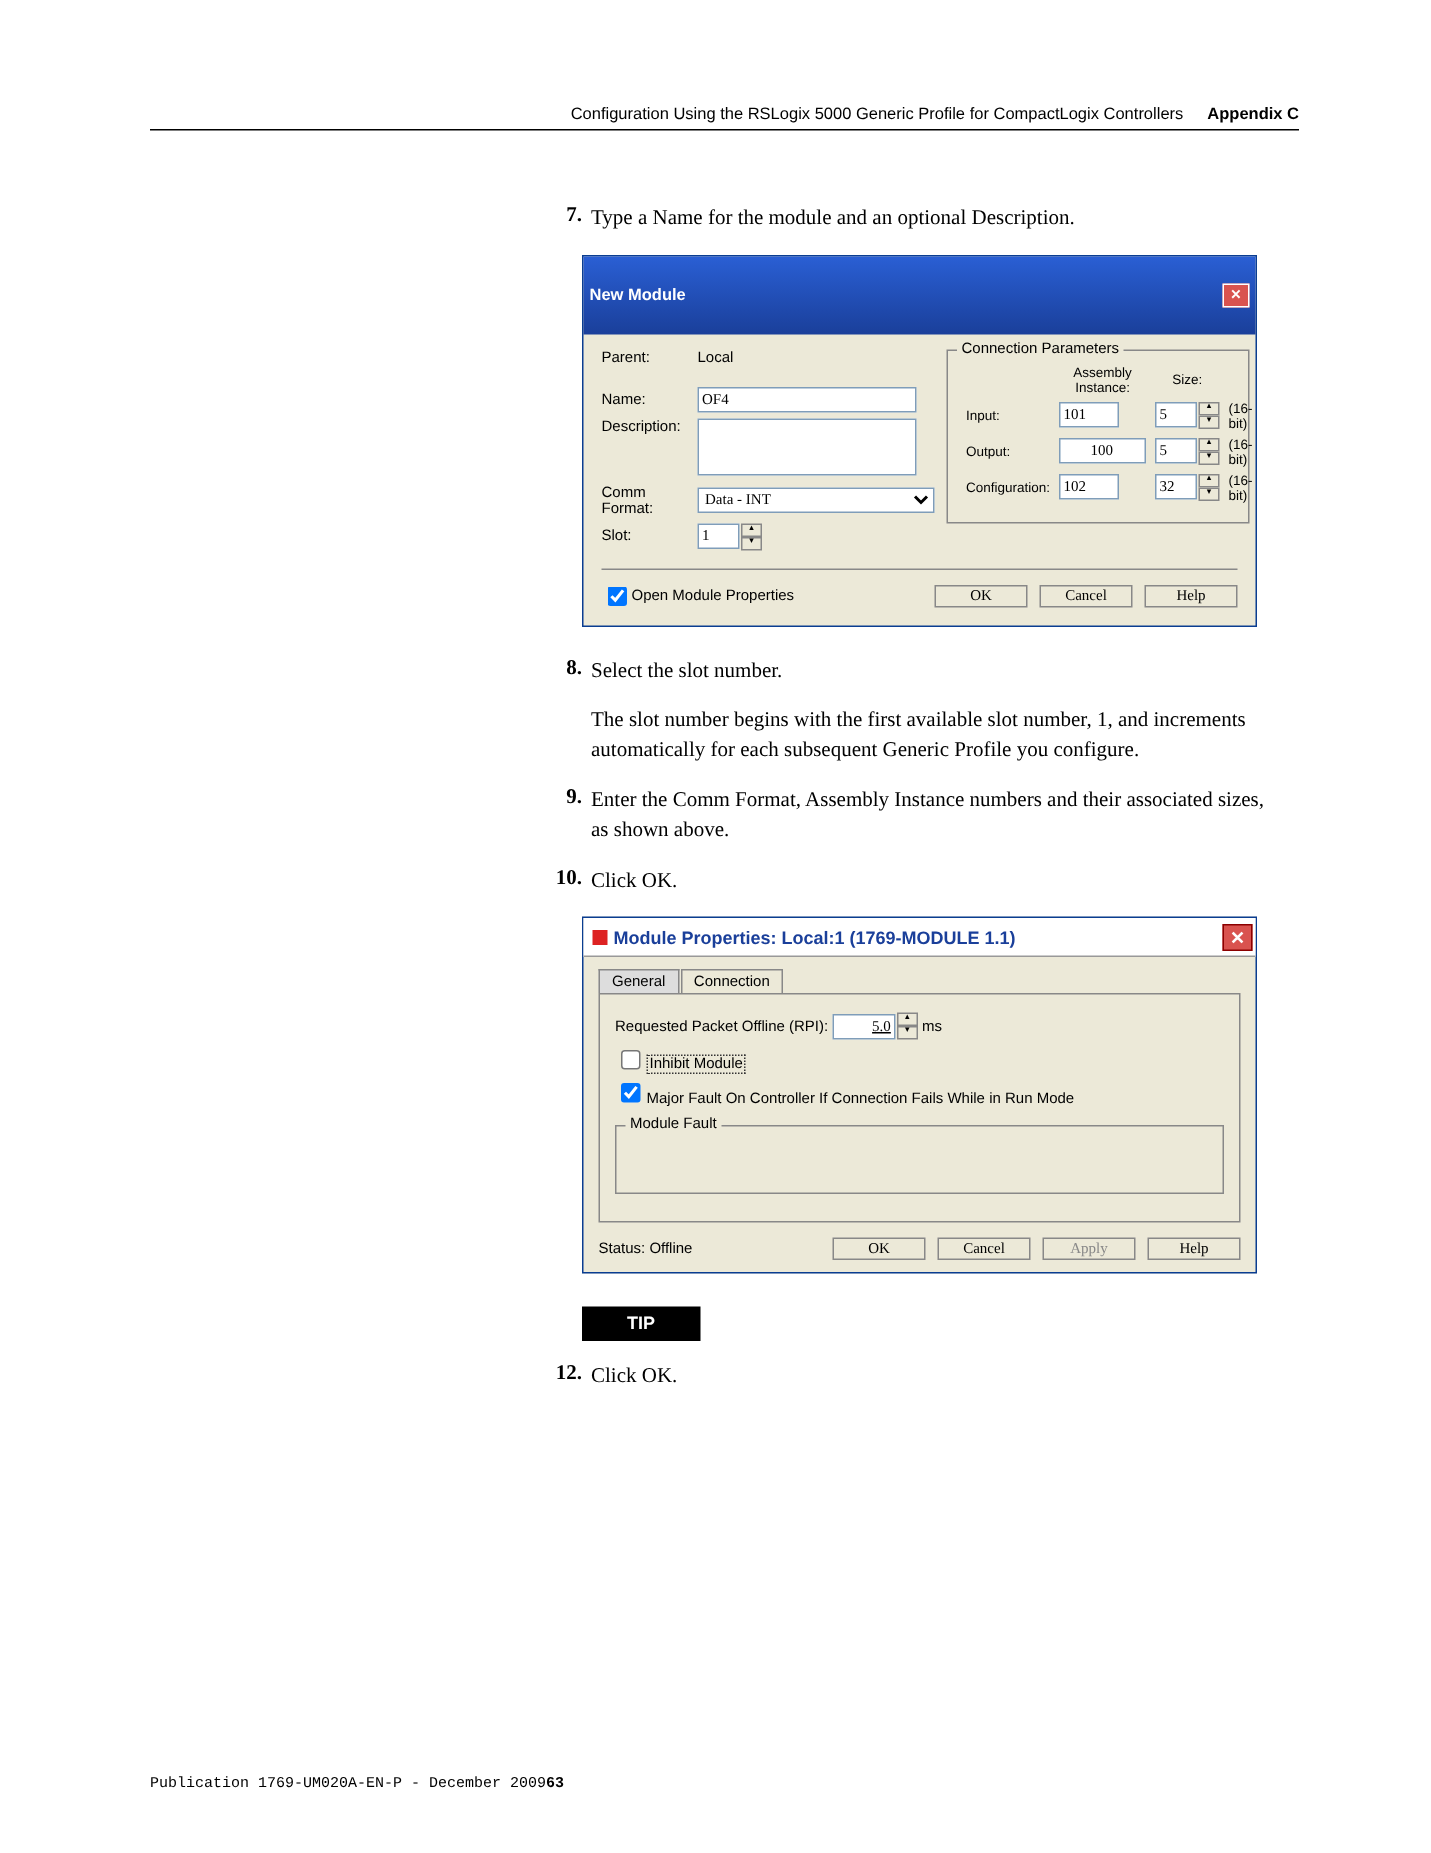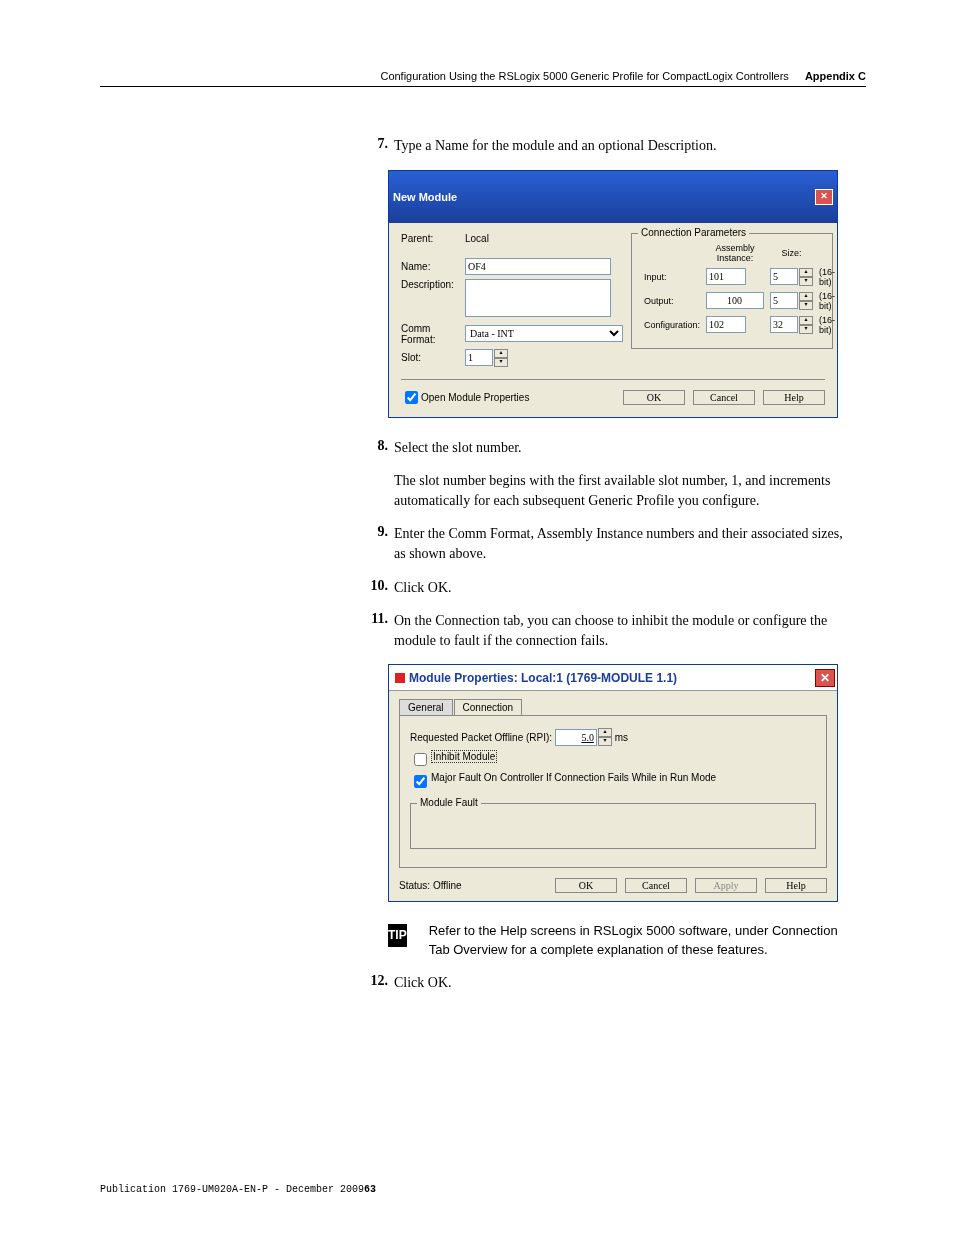--- a/index.html
+++ b/index.html
@@ -28,27 +28,27 @@
 .conn-group .legend{position:absolute;top:-7px;left:6px;background:#ece9d8;padding:0 3px;font-size:10px}
 .winbtn{border:1px solid #888;background:#ece9d8;font-size:10px;padding:1px 0;width:60px;text-align:center;font-family:Tahoma}
 .winbtn.disabled{color:#888}
 .dlg2{width:448px}
 .dlg2 .titlebar{background:#fff;color:#1a3f9a;border-bottom:1px solid #999;font-size:12px}
 .dlg2 .closebtn2{width:18px;height:16px;background:#d9534f;border:1px solid #8b0000;color:#fff;font-weight:bold;display:flex;align-items:center;justify-content:center}
 .tabs{display:flex;margin-bottom:0}
 .tab{border:1px solid #888;border-bottom:none;padding:2px 8px;background:#ece9d8;font-size:10px;margin-right:1px}
 .tab.inactive{background:#ddd}
 .tabpanel{border:1px solid #888;padding:12px 10px 18px 10px}
-.chk{display:flex;align-items:flex-start;margin:3px 0;font-size:10px}
+.chk{display:flex;align-items:flex-end;margin:3px 0;font-size:10px}
 .chk input{margin-right:4px}
 .fault-group{border:1px solid #888;padding:6px 6px 38px 6px;margin-top:12px;position:relative}
 .fault-group .legend{position:absolute;top:-7px;left:6px;background:#ece9d8;padding:0 3px}
 .status-row{display:flex;align-items:center;justify-content:space-between;margin-top:10px}
 .tip-row{display:flex;margin:18px 0 10px 28px;font-family:Arial,Helvetica,sans-serif;font-size:13px;line-height:1.4}
-.tip-badge{background:#000;color:#fff;font-weight:bold;padding:3px 0;font-size:12px;height:fit-content;margin-right:22px;flex-shrink:0;margin-top:2px}
+.tip-badge{background:#000;color:#fff;font-weight:bold;padding:3px 30px;font-size:12px;height:fit-content;margin-right:22px;flex-shrink:0;margin-top:2px}
 .footer{position:absolute;bottom:40px;left:100px;right:100px;display:flex;justify-content:flex-start;font-family:Liberation Mono, monospace;font-size:10px}
 .footer .pnum{font-weight:bold}
 .newmod-body{display:flex}
 .left-col{flex:1}
 .right-col{width:210px}
 .conn-table{width:100%;font-size:9px}
 .conn-table td{padding:1px 2px;vertical-align:middle}
 .conn-table .hdr{text-align:center}
 .footrow{display:flex;justify-content:space-between;align-items:center;border-top:1px solid #888;padding-top:8px;margin-top:8px}
 .open-mod{display:flex;align-items:center;font-size:10px}
@@ -181,24 +181,20 @@
   <div class="step">
    <div class="num">9.</div>
    <div class="txt">Enter the Comm Format, Assembly Instance numbers and their associated sizes, as shown above.</div>
   </div>
 
   <div class="step">
    <div class="num">10.</div>
    <div class="txt">Click OK.</div>
   </div>
 
-  <div class="step">
-   <div class="num">11.</div>
-   <div class="txt">On the Connection tab, you can choose to inhibit the module or configure the module to fault if the connection fails.</div>
-  </div>
 
   <div class="dlg dlg2" style="margin-left:28px">
    <div class="titlebar" style="padding:4px 2px 3px 6px">
     <span style="display:flex;align-items:center;gap:4px">
             <span style="width:10px;height:10px;background:#d22;display:inline-block"></span>
             <span>Module Properties: Local:1 (1769-MODULE 1.1)</span>
           </span>
     <span class="closebtn2">✕</span>
    </div>
    <div class="body" style="padding:8px 10px 8px 10px">
@@ -235,21 +231,20 @@
       <div class="winbtn">Cancel</div>
       <div class="winbtn disabled">Apply</div>
       <div class="winbtn">Help</div>
      </div>
     </div>
    </div>
   </div>
 
   <div class="tip-row">
    <div class="tip-badge">TIP</div>
-   <div>Refer to the Help screens in RSLogix 5000 software, under Connection Tab Overview for a complete explanation of these features.</div>
   </div>
 
   <div class="step" style="margin-top:14px">
    <div class="num">12.</div>
    <div class="txt">Click OK.</div>
   </div>
 
  </div>
 
  <div class="footer">

